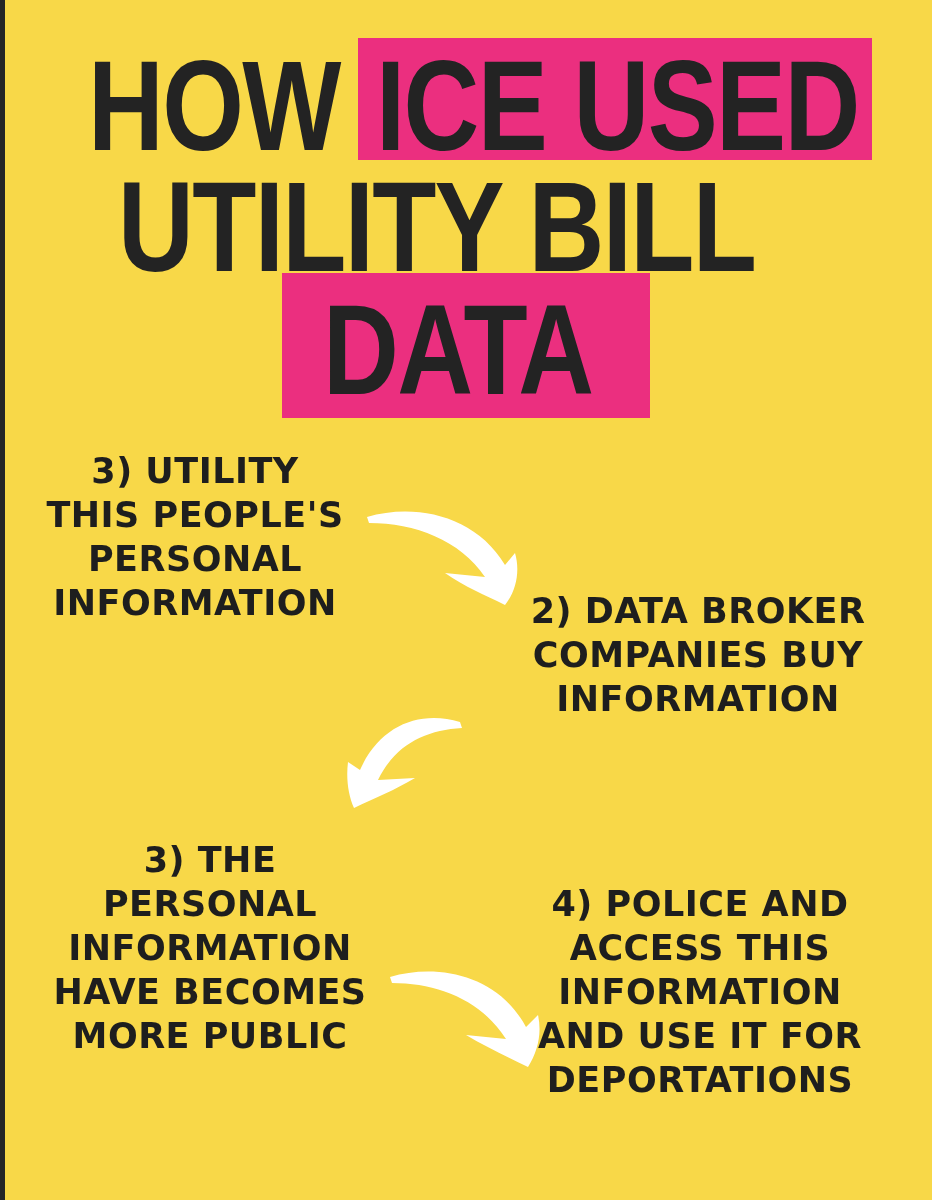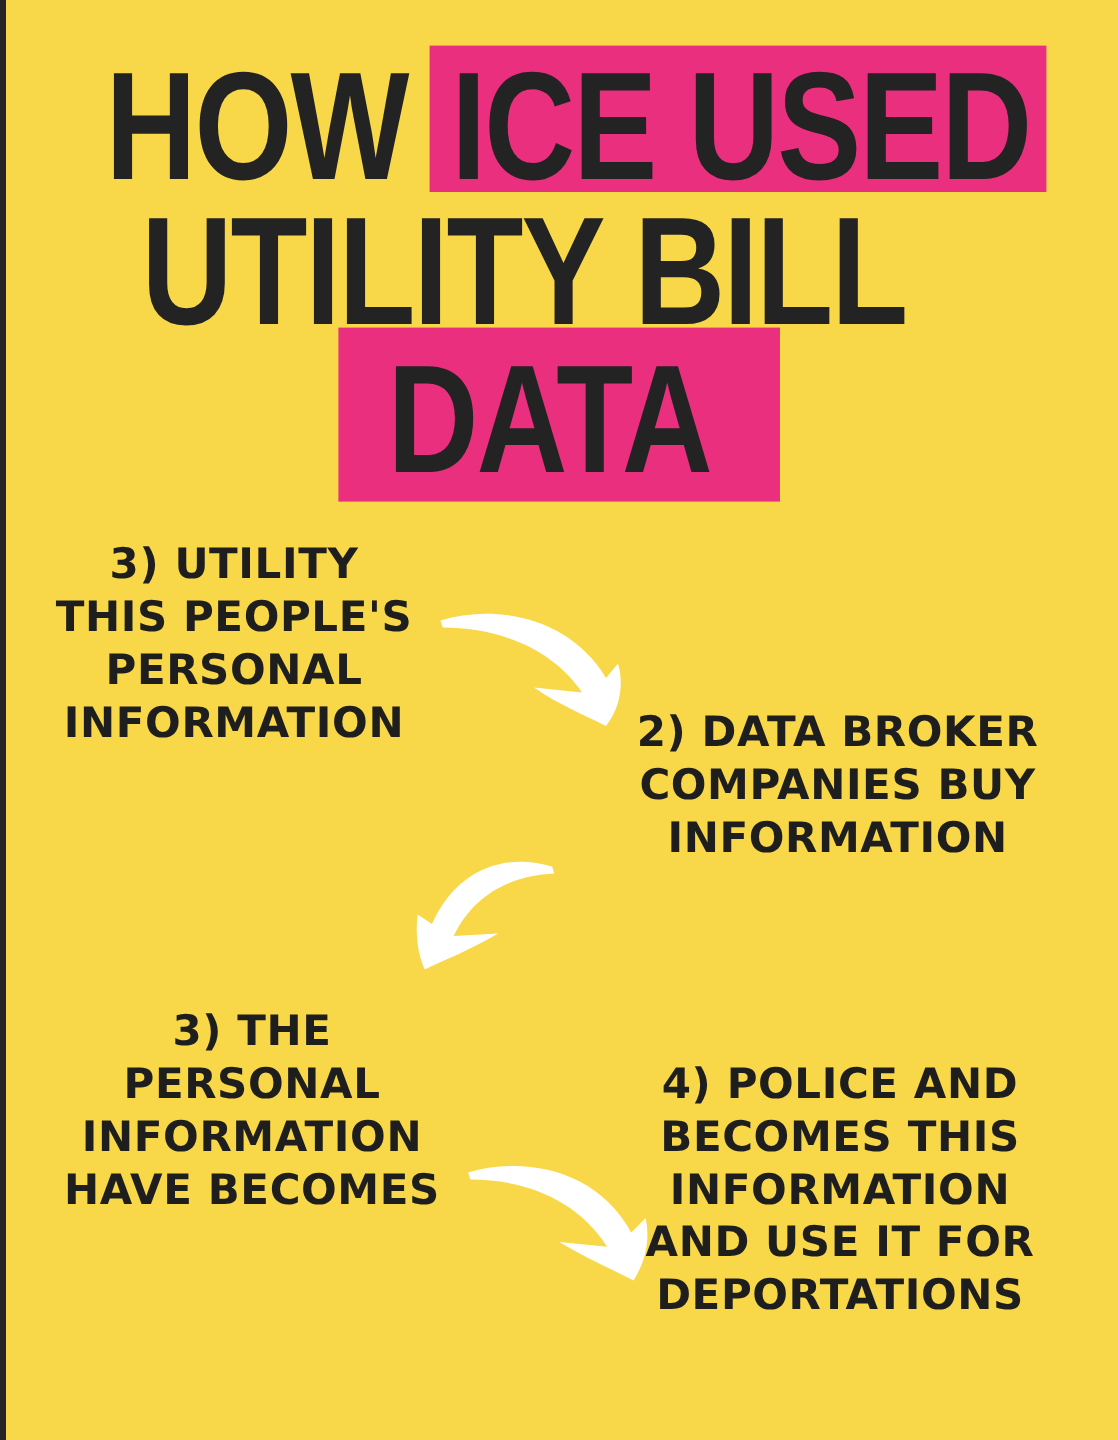--- a/index.html
+++ b/index.html
@@ -51,25 +51,26 @@
 
 <svg class="arrow" style="left:320px; top:700px;" width="150" height="110" viewBox="0 0 150 110">
   <path d="M140 22 C 100 10, 60 25, 40 70 L 28 62 C 26 78, 28 95, 34 108 C 55 98, 75 90, 95 78 L 58 80 C 75 45, 105 30, 142 28 Z" fill="#ffffff"></path>
 </svg>
 
 <div class="step s3">
   <div>3) THE</div>
   <div>PERSONAL</div>
   <div>INFORMATION</div>
   <div>HAVE BECOMES</div>
+  <div>MORE PUBLIC</div>
 </div>
 
 <svg class="arrow" style="left:378px; top:955px;" width="180" height="120" viewBox="0 0 180 120">
   <path d="M12 22 C 60 8, 120 20, 148 72 L 160 60 C 164 78, 160 96, 150 112 C 130 102, 108 92, 88 80 L 128 84 C 103 45, 60 28, 14 28 Z" fill="#ffffff"></path>
 </svg>
 
 <div class="step s4">
   <div>4) POLICE AND</div>
-  <div>BECOMES THIS</div>
+  <div>ACCESS THIS</div>
   <div>INFORMATION</div>
   <div>AND USE IT FOR</div>
   <div>DEPORTATIONS</div>
 </div>
 
 </body></html>

